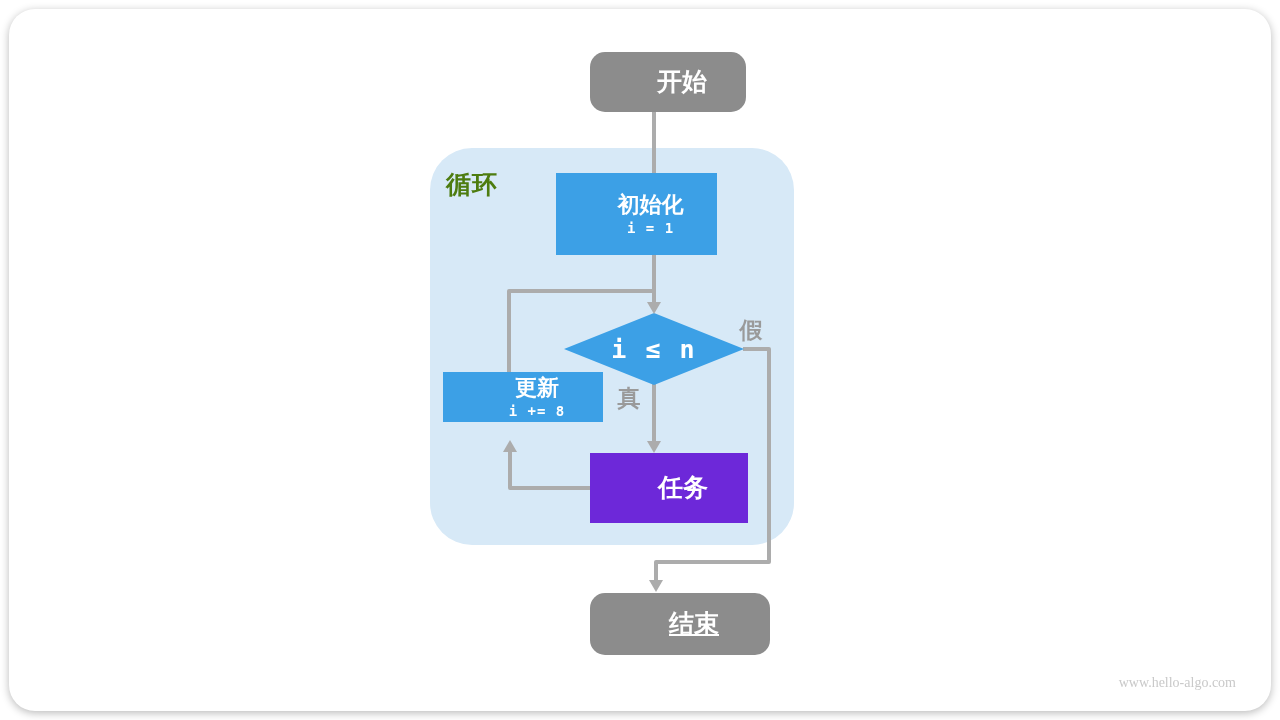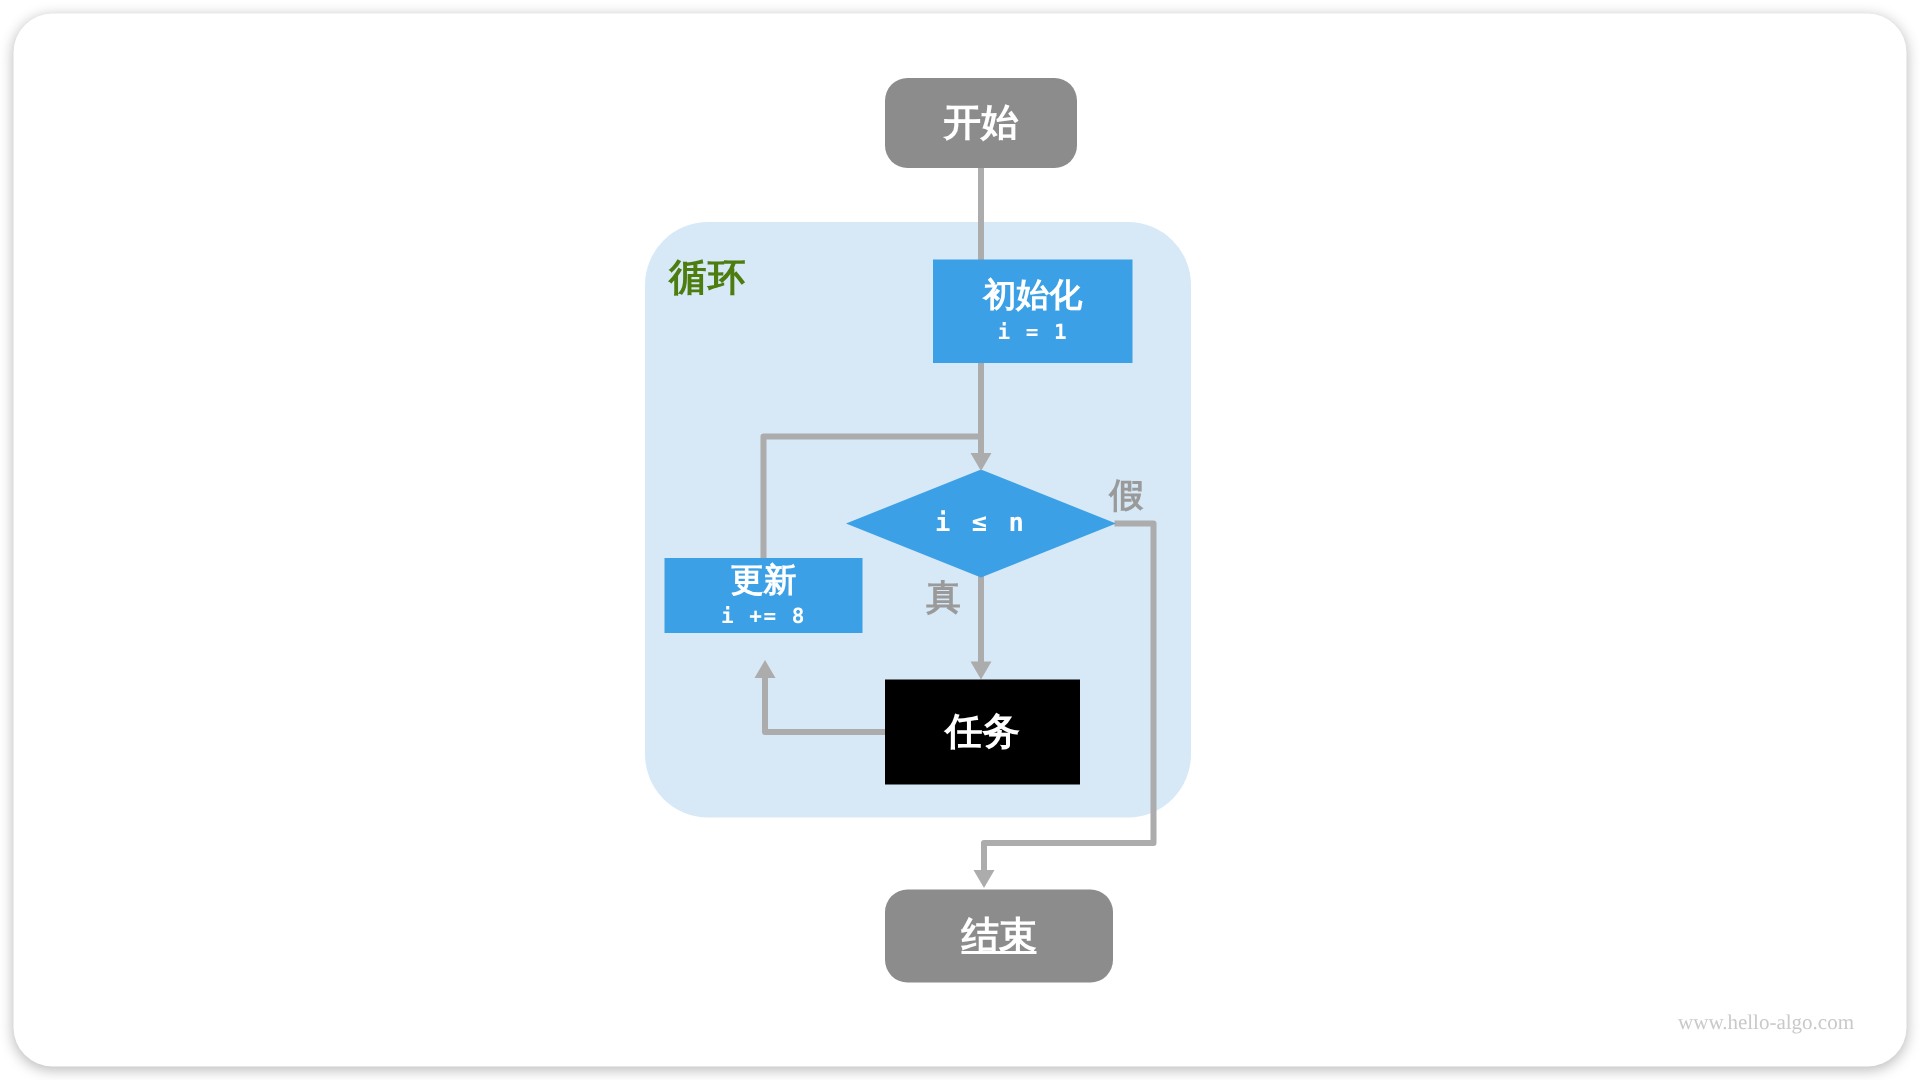--- a/index.html
+++ b/index.html
@@ -45,59 +45,60 @@
   }
   .node {
     position: absolute;
     display: flex;
     flex-direction: column;
     align-items: center;
     justify-content: center;
     color: #ffffff;
     text-align: center;
     line-height: 1.25;
+    padding-left: 28px;
   }
   .terminal {
     background: #8C8C8C;
     border-radius: 15px;
     font-size: 25px;
     font-weight: 600;
   }
   .process {
     background: #3CA0E6;
     font-size: 22px;
     font-weight: 600;
   }
   .process .code-line {
     font-family: "DejaVu Sans Mono", "Liberation Mono", monospace;
     font-size: 14px;
     font-weight: bold;
     margin-top: 2px;
     letter-spacing: 1px;
   }
   .task {
-    background: #000000;
+    background: #6d28d9;
     font-size: 25px;
     font-weight: 600;
   }
   .node-start { left: 590px; top: 52px;  width: 128px; height: 60px; }
-  .node-init  { left: 622px; top: 173px; width: 133px; height: 69px; }
+  .node-init  { left: 556px; top: 173px; width: 133px; height: 82px; }
   .node-update{ left: 443px; top: 372px; width: 132px; height: 50px; }
   .node-task  { left: 590px; top: 453px; width: 130px; height: 70px; }
   .node-end   { left: 590px; top: 593px; width: 152px; height: 62px; text-decoration: underline; }
   .diamond-text {
     position: absolute;
     left: 564px; top: 314px;
     width: 180px; height: 70px;
     display: flex;
     align-items: center;
     justify-content: center;
     color: #ffffff;
     font-family: "DejaVu Sans Mono", "Liberation Mono", monospace;
-    font-size: 17px;
+    font-size: 25px;
     font-weight: bold;
     letter-spacing: 2px;
   }
   .edge-label {
     position: absolute;
     width: 36px; height: 30px;
     display: flex;
     align-items: center;
     justify-content: center;
     font-size: 23px;

